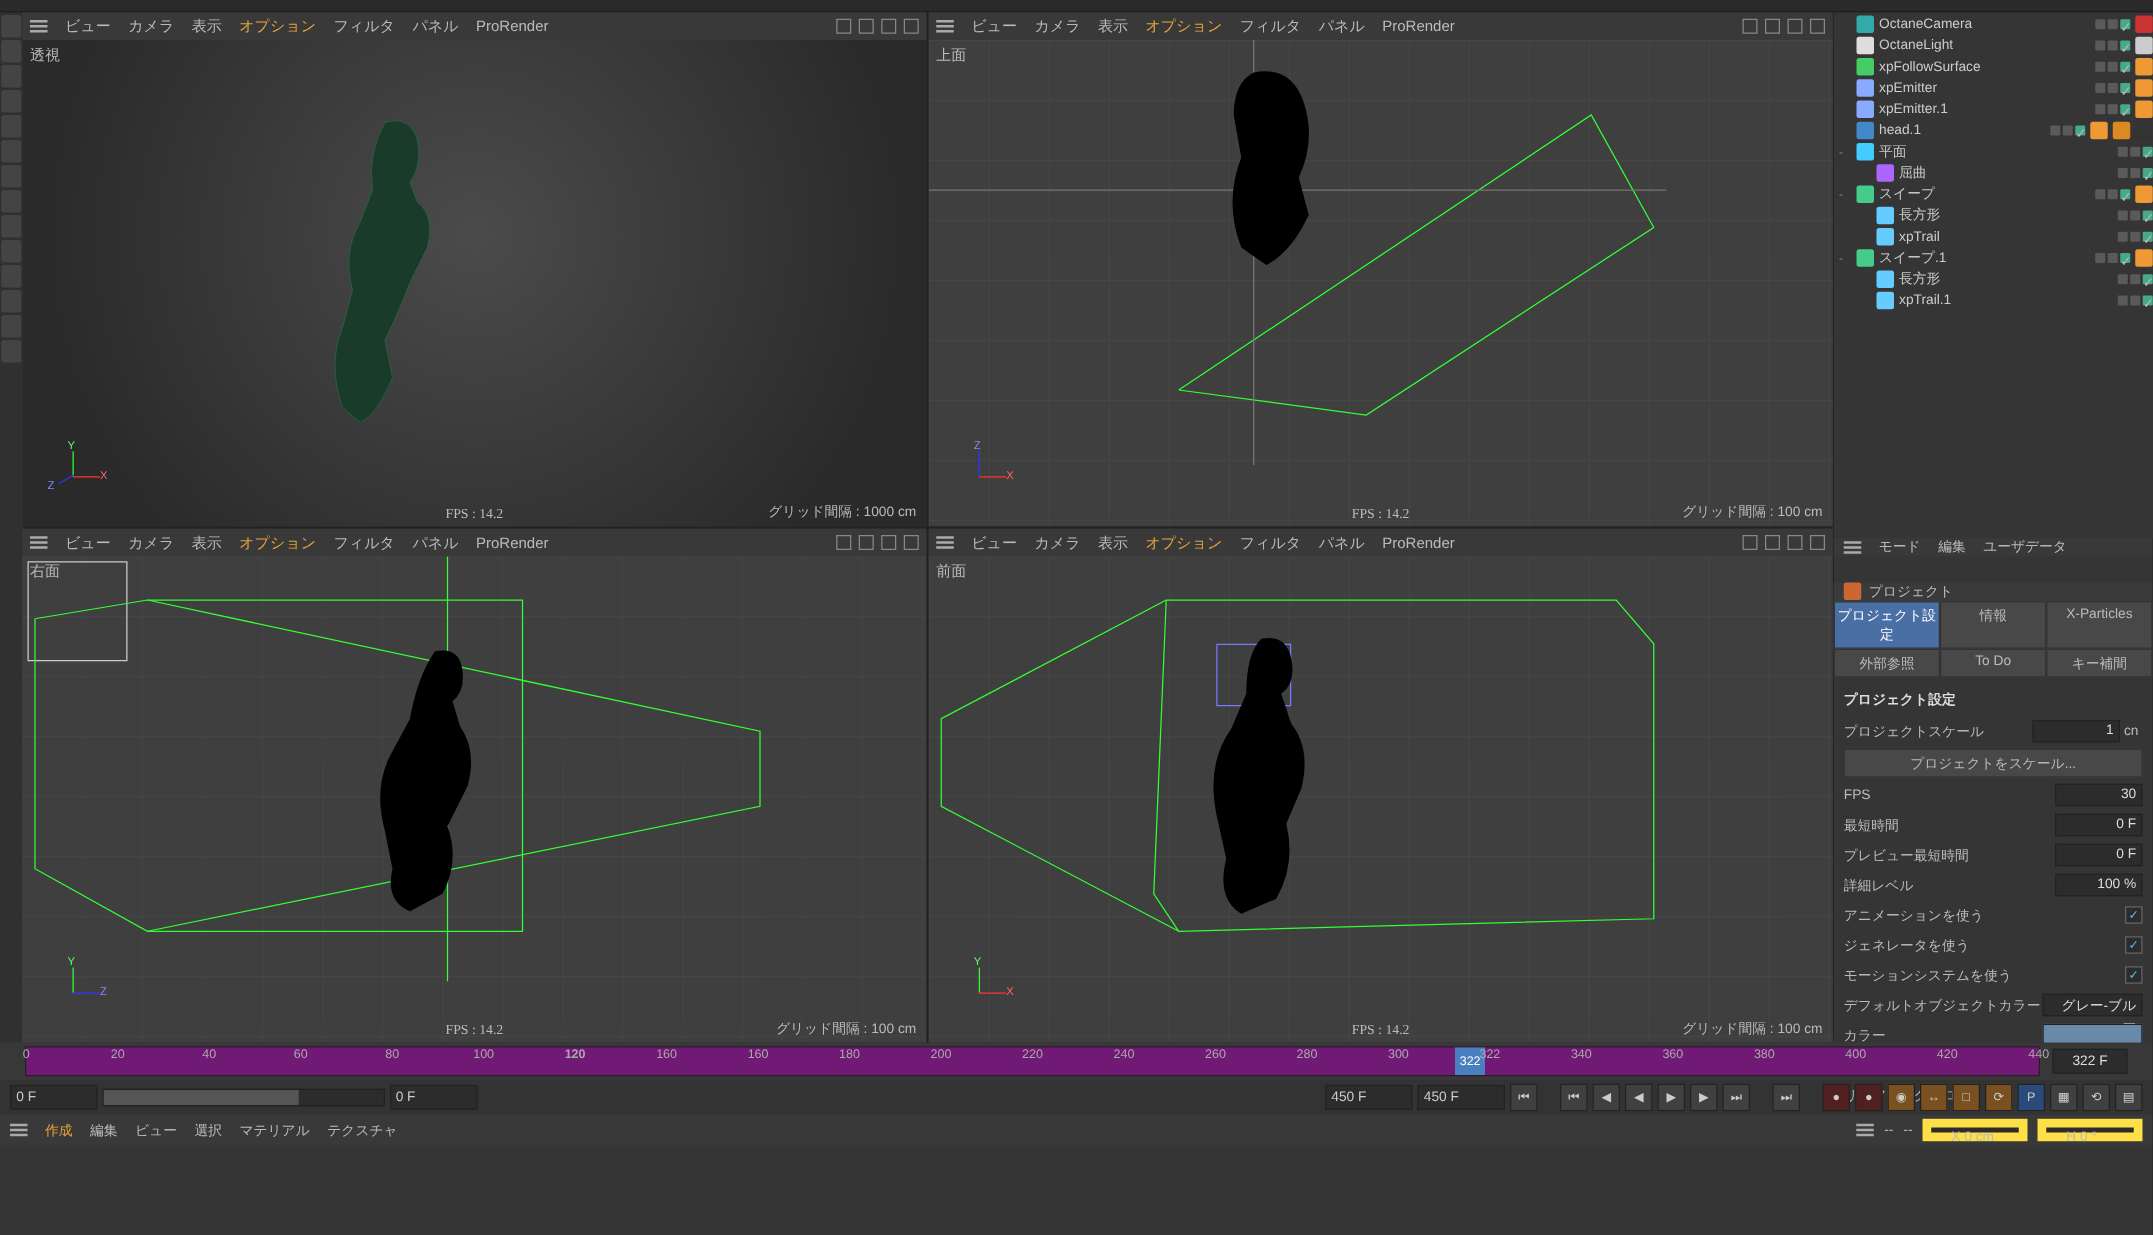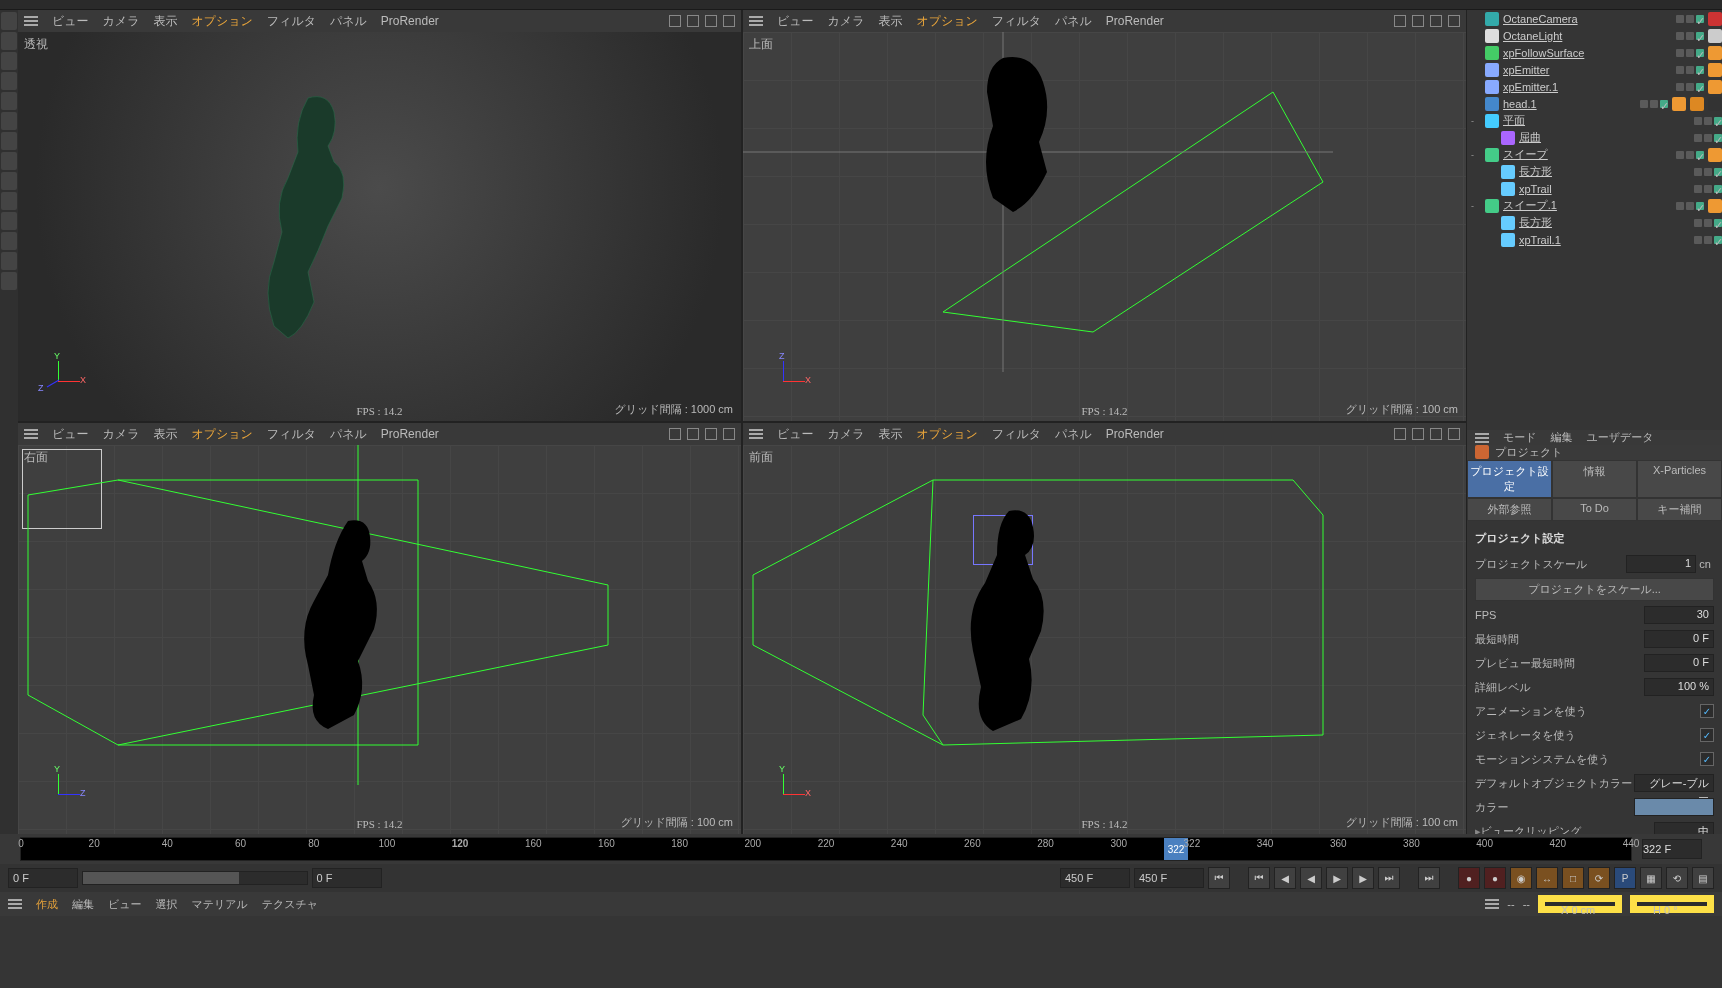--- a/index.html
+++ b/index.html
@@ -31,48 +31,48 @@
 .axis .lz{position:absolute;left:0;top:22px;color:#88f;font-size:9px;}
 .silhouette{position:absolute;}
 svg.greenbox{position:absolute;inset:0;width:100%;height:100%;pointer-events:none;}
 
 .right-panel { width:256px; background:#353535; display:flex; flex-direction:column; border-left:1px solid #222;}
 .obj-manager { flex:0 0 420px; overflow:auto; background:#353535;}
 .obj-row { display:flex; align-items:center; height:17px; padding-left:4px; gap:4px;}
 .obj-row .indent{width:12px;}
 .obj-row .twisty{width:10px;color:#999;font-size:9px;}
 .obj-row .ico{width:14px;height:14px;border-radius:2px;}
-.obj-row .nm{flex:1;color:#ccc;text-decoration:underline;}
+.obj-row .nm{flex:1;color:#ccc;}
 .obj-row .dots{display:flex;gap:2px;}
 .obj-row .dot{width:8px;height:8px;border-radius:1px;}
 .obj-row .dg{background:#5a5a5a;}
 .obj-row .dgrn{background:#4a8;}
 .obj-row .tag{width:14px;height:14px;background:#c84;border-radius:2px;}
 
 .attr-header { height:22px; background:#393939; display:flex; align-items:center; gap:14px; padding:0 8px;}
 .attr-header .hamb{width:14px;height:10px;background:linear-gradient(#aaa,#aaa) 0 0/100% 2px no-repeat,linear-gradient(#aaa,#aaa) 0 4px/100% 2px no-repeat,linear-gradient(#aaa,#aaa) 0 8px/100% 2px no-repeat;}
-.proj-row{height:20px;display:flex;align-items:flex-start;padding:0 8px;gap:6px;background:#3a3a3a;}
+.proj-row{height:20px;display:flex;align-items:flex-start;padding:0 8px;gap:6px;background:#3a3a3a;margin-top:21px;}
 .proj-row .pico{width:14px;height:14px;background:#c63;border-radius:2px;}
 .tabs{display:flex;flex-wrap:wrap;}
 .tabs .tab{flex:1 0 33%;text-align:center;padding:3px 0;background:#484848;border:1px solid #333;cursor:pointer;}
 .tabs .tab.active{background:#4a6fa5;color:#fff;}
 .attr-body{padding:6px 8px;display:flex;flex-direction:column;gap:4px;}
 .attr-body .arow{display:flex;align-items:center;height:20px;}
 .arow .albl{flex:1;color:#bbb;white-space:nowrap;overflow:hidden;}
 .arow .albl::after{content:attr(data-dots);color:#666;}
 .arow .aval{width:70px;background:#2c2c2c;border:1px solid #222;color:#ddd;text-align:right;padding:1px 4px;height:18px;}
 .arow .chk{width:14px;height:14px;background:#2c2c2c;border:1px solid #666;display:flex;align-items:center;justify-content:center;color:#5bf;font-size:10px;}
 .scale-btn{background:#484848;text-align:center;padding:3px;border:1px solid #333;cursor:pointer;}
 .attr-subhdr{font-weight:bold;color:#ddd;padding:4px 0;}
 
 .timeline{height:30px;background:#383838;display:flex;align-items:center;position:relative;padding:0 20px;}
-.timeline .ruler{flex:1;height:24px;position:relative;background:#000000;border:1px solid #222;}
+.timeline .ruler{flex:1;height:24px;position:relative;background:#701a75;border:1px solid #222;}
 .timeline .tick{position:absolute;top:0;font-size:10px;color:#aaa;transform:translateX(-50%);}
 .timeline .playhead{position:absolute;top:0;bottom:0;width:24px;background:#4a80c0;color:#fff;font-size:10px;text-align:center;line-height:24px;}
-.timeline .curframe{width:60px;background:#2c2c2c;border:1px solid #222;color:#ddd;text-align:left;margin-left:10px;height:20px;line-height:18px;}
+.timeline .curframe{width:60px;background:#2c2c2c;border:1px solid #222;color:#ddd;text-align:center;margin-left:10px;height:20px;line-height:18px;}
 
 .transport{height:28px;background:#333;display:flex;align-items:center;padding:0 8px;gap:4px;}
 .transport .fld{width:70px;height:20px;background:#2c2c2c;border:1px solid #222;color:#ccc;padding:0 4px;line-height:18px;}
 .transport .long{flex:1;height:14px;background:#2c2c2c;border:1px solid #222;position:relative;}
 .transport .long .thumb{position:absolute;left:0;right:30%;top:0;bottom:0;background:#555;}
 .transport .pbtn{width:22px;height:22px;background:#404040;border:1px solid #222;display:flex;align-items:center;justify-content:center;color:#ccc;cursor:pointer;font-size:10px;}
 .transport .rec{background:#502020;}
 .transport .orange{background:#7a5020;}
 .transport .blue{background:#2a4a7a;}
 

